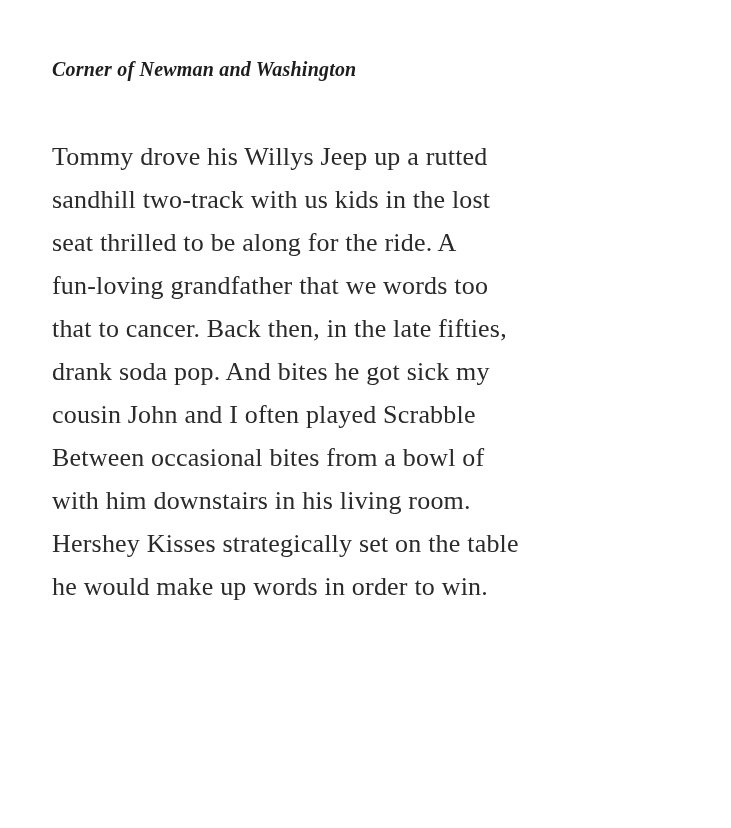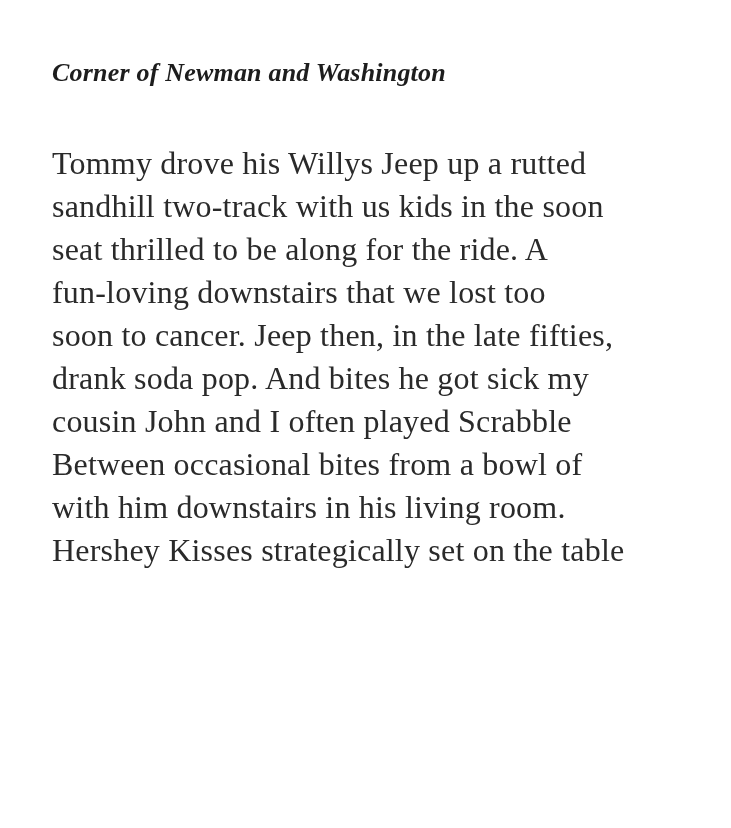--- a/index.html
+++ b/index.html
@@ -15,50 +15,51 @@
     overflow: hidden;
   }
   .page {
     box-sizing: border-box;
     width: 731px;
     height: 828px;
     padding: 58px 48px 0 52px;
     background: #ffffff;
   }
   .title {
-    font-size: 26px;
+    font-size: 20px;
     font-weight: bold;
     font-style: italic;
     margin: 0;
     letter-spacing: 0.2px;
     color: #1d1d1d;
     white-space: nowrap;
   }
   .body-text {
     margin-top: 54px;
   }
   .body-text .line {
-    font-size: 32px;
+    font-size: 26px;
     line-height: 43px;
     white-space: nowrap;
     letter-spacing: 0.2px;
     color: #2a2a2a;
   }
 </style>
 </head>
 <body>
 
 <div class="page">
   <h1 class="title">Corner of Newman and Washington</h1>
 
   <div class="body-text">
       <div class="line">Tommy drove his Willys Jeep up a rutted</div>
-      <div class="line">sandhill two-track with us kids in the soon</div>
+      <div class="line">sandhill two-track with us kids in the lost</div>
       <div class="line">seat thrilled to be along for the ride. A</div>
-      <div class="line">fun-loving downstairs that we lost too</div>
-      <div class="line">soon to cancer. Jeep then, in the late fifties,</div>
+      <div class="line">fun-loving grandfather that we words too</div>
+      <div class="line">that to cancer. Back then, in the late fifties,</div>
       <div class="line">drank soda pop. And bites he got sick my</div>
       <div class="line">cousin John and I often played Scrabble</div>
       <div class="line">Between occasional bites from a bowl of</div>
       <div class="line">with him downstairs in his living room.</div>
       <div class="line">Hershey Kisses strategically set on the table</div>
+      <div class="line">he would make up words in order to win.</div>
     </div>
 </div>
 
 </body></html>

